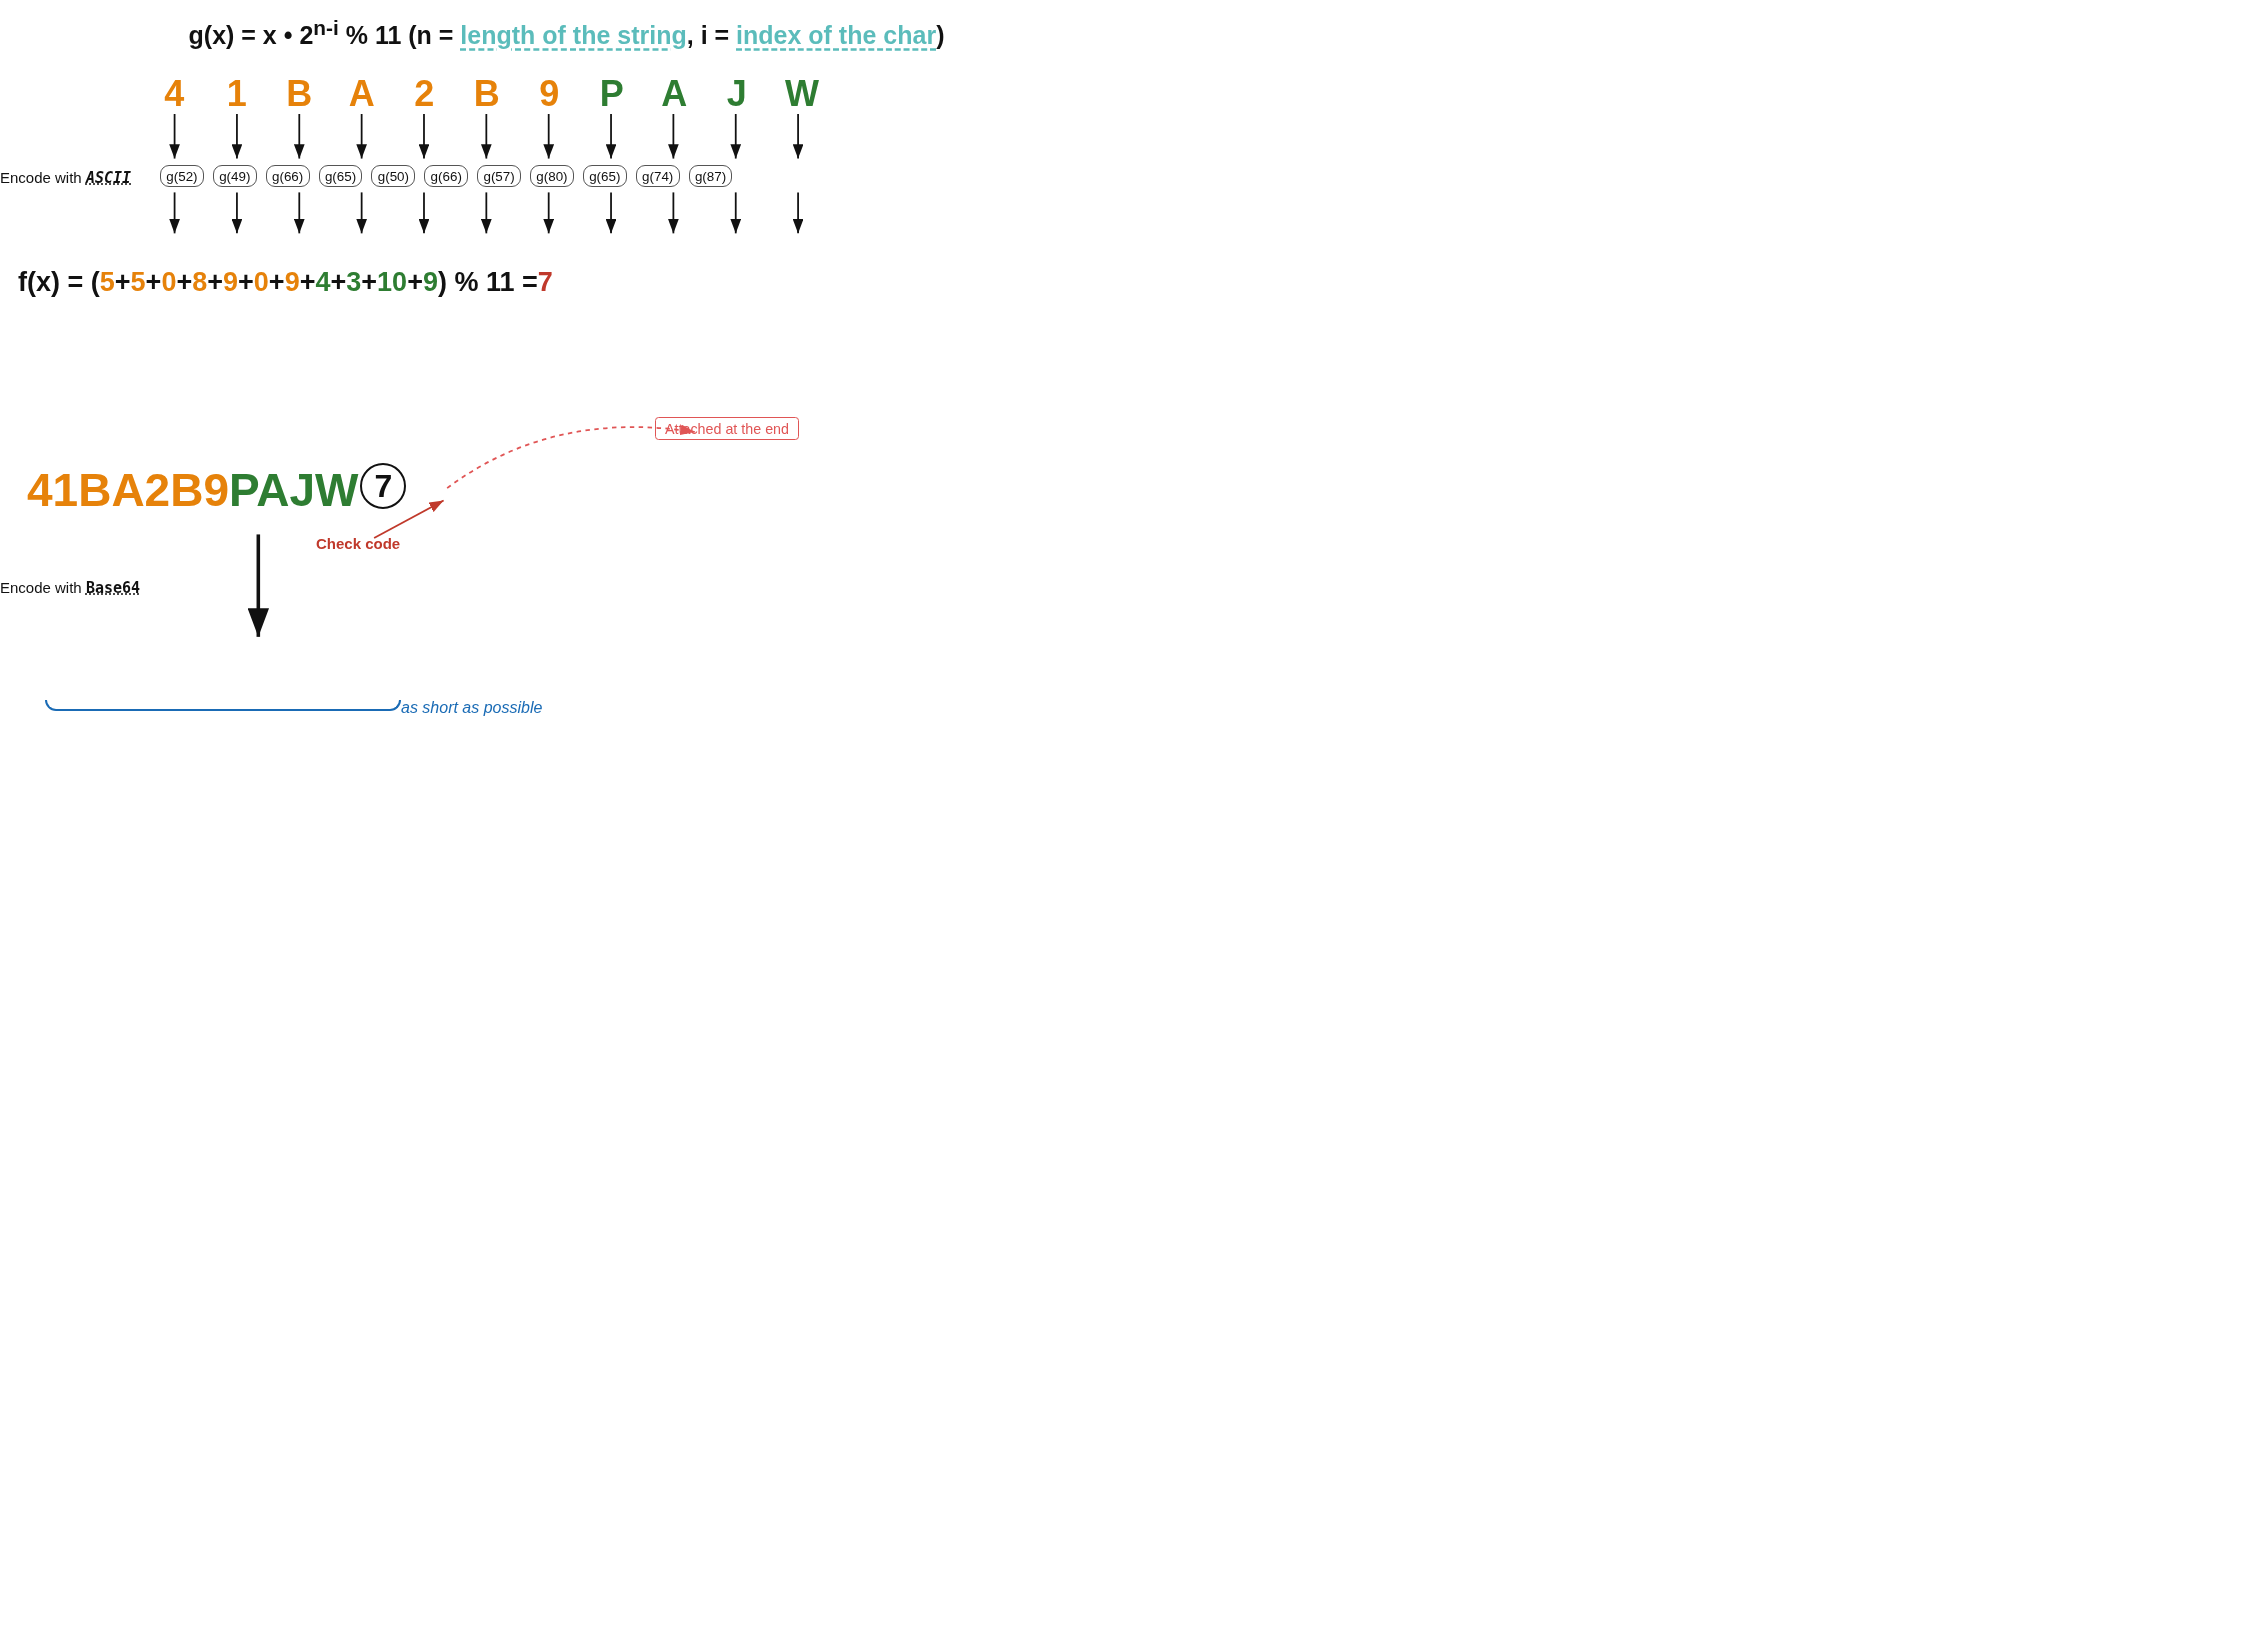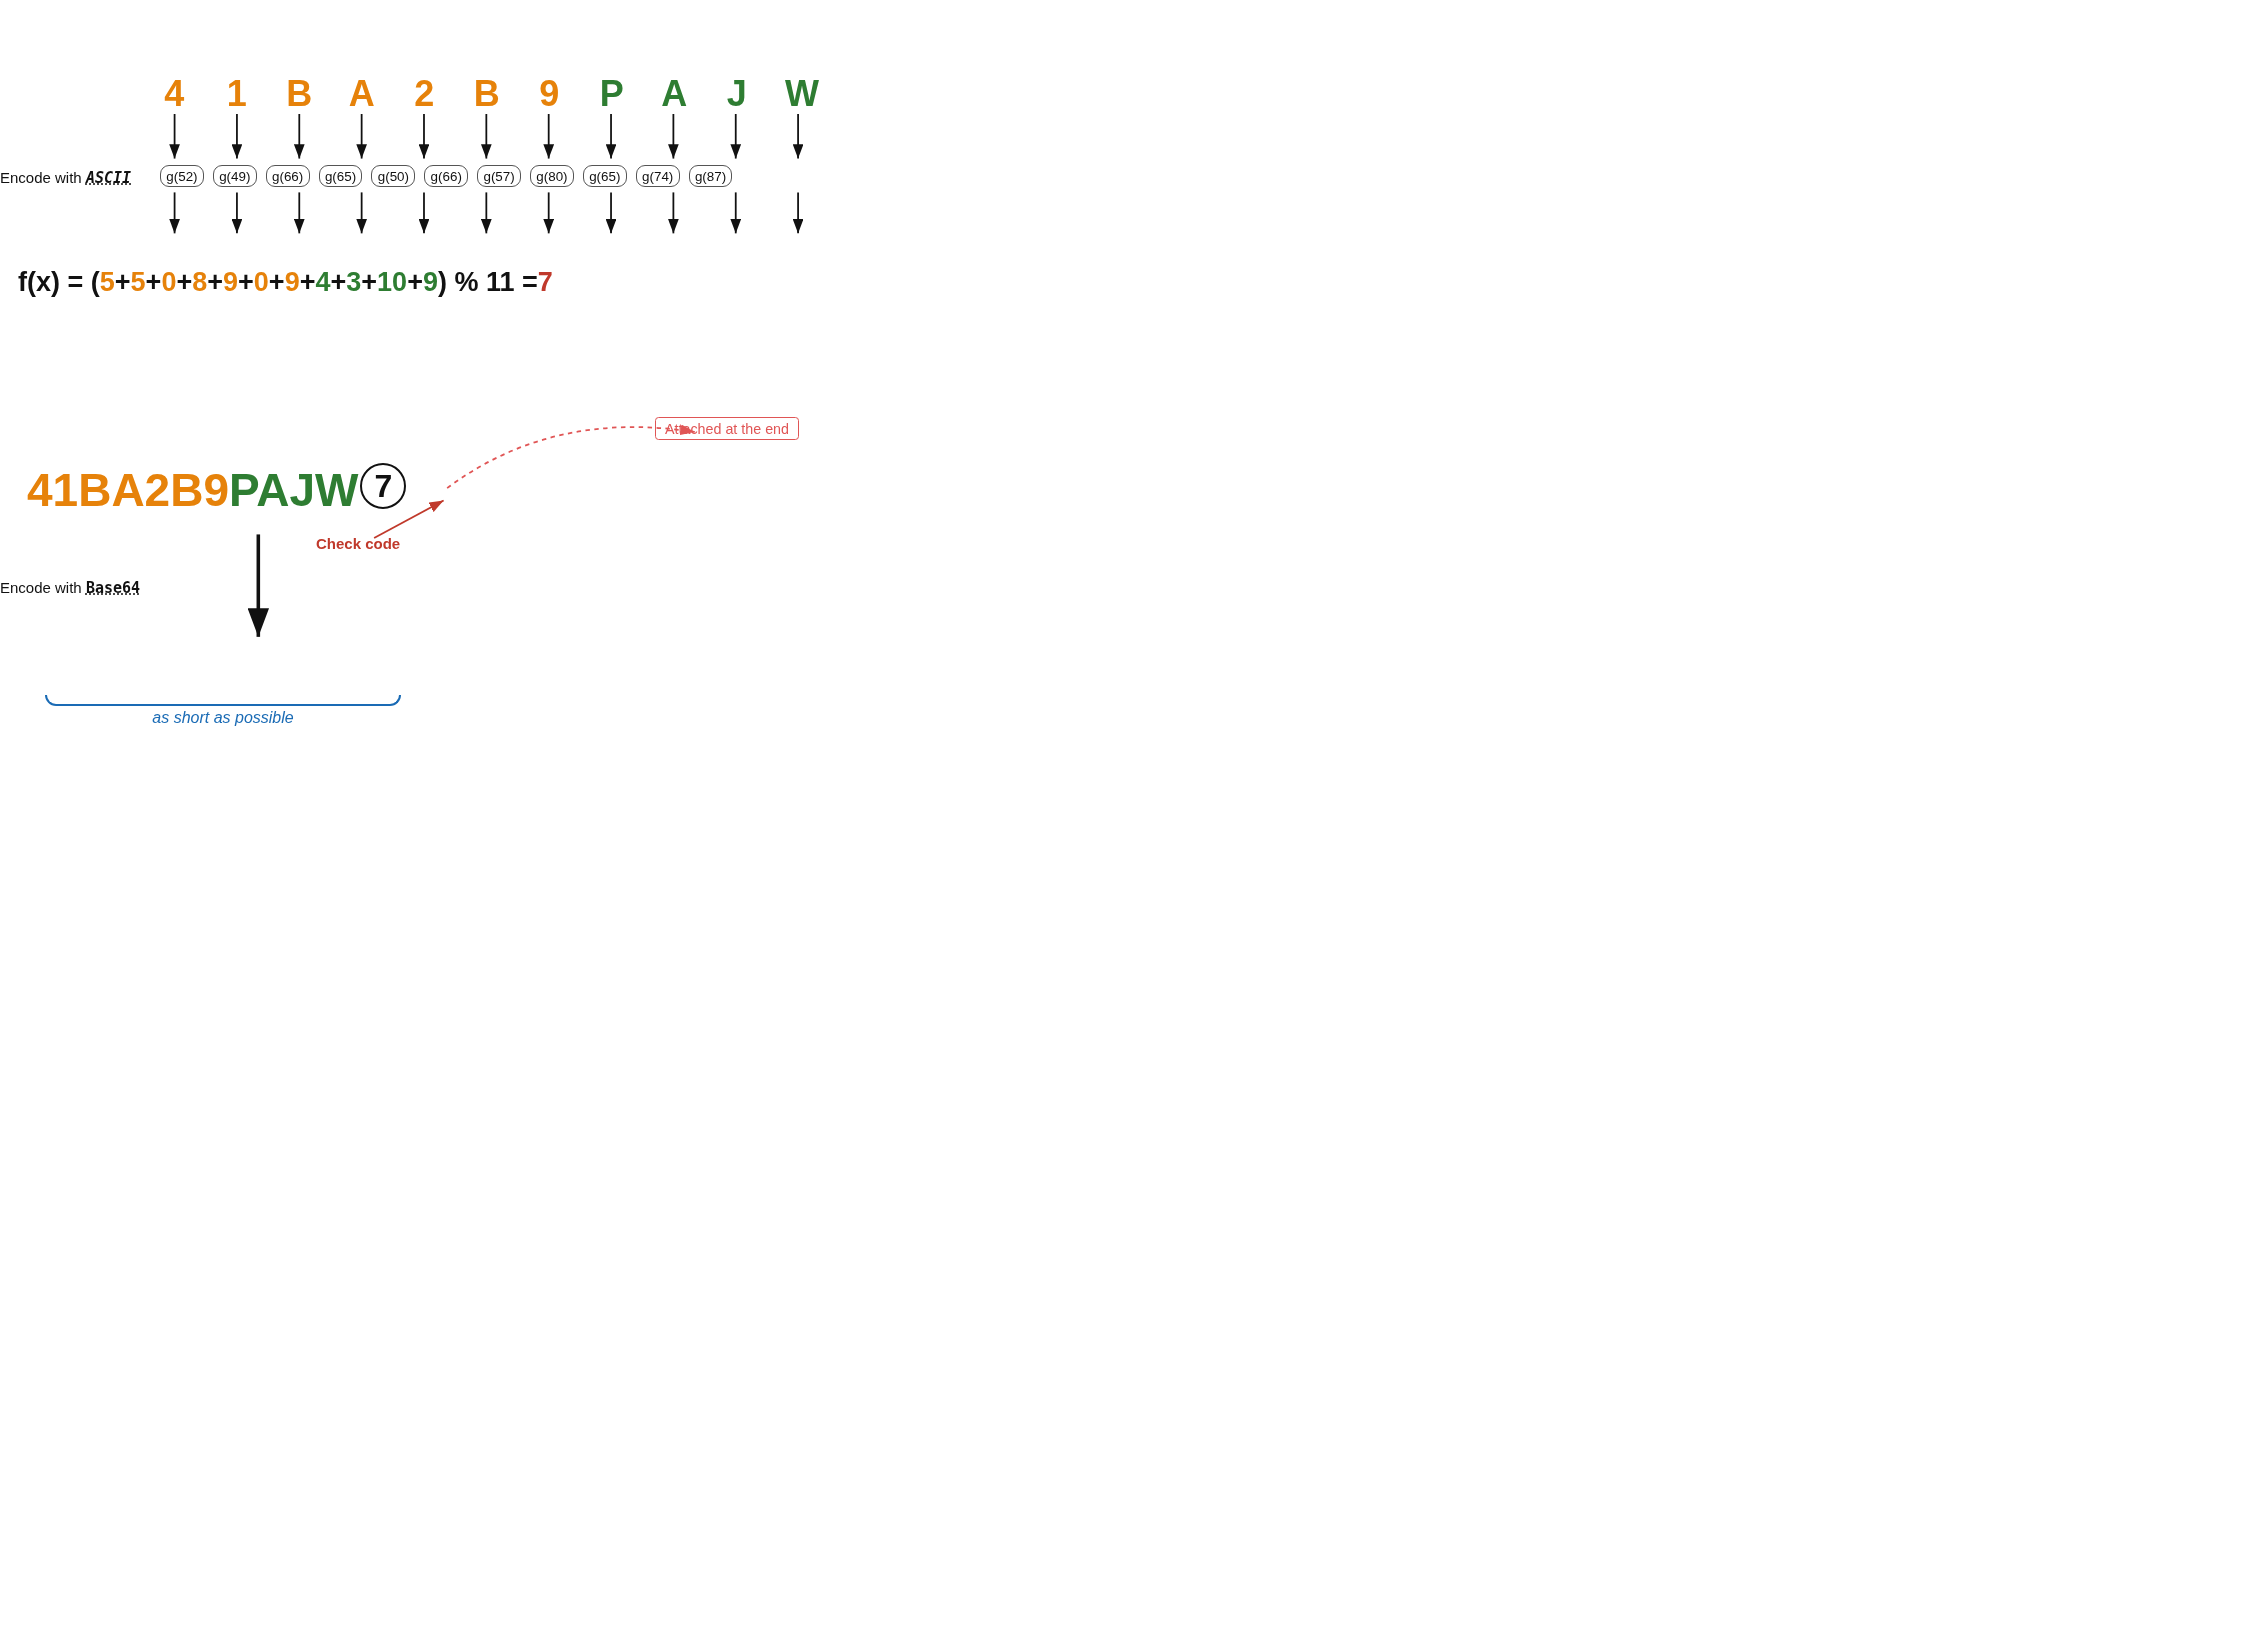--- a/index.html
+++ b/index.html
@@ -157,21 +157,20 @@
       color: #111;
       font-family: Arial, sans-serif;
     }
 
     
     .short-label-container {
       position: absolute;
       top: 695px;
       left: 45px;
       display: flex;
-      flex-direction: column;
       align-items: center;
     }
     .short-underline {
       width: 356px;
       height: 10.7px;
       border-bottom: 2.7px solid #1a6bb5;
       border-left: 2.7px solid #1a6bb5;
       border-right: 2.7px solid #1a6bb5;
       border-radius: 0 0 18px 18px;
     }
@@ -213,20 +212,23 @@
       width: 1133px;
       height: 815px;
       pointer-events: none;
     }
   </style>
 </head>
 <body>
 
 <div class="main-container">
 
+  <div class="formula-line">
+    <span>g(x) = x • 2<sup>n-i</sup> % 11 (n = </span><span class="highlight-teal">length of the string</span><span>, i = </span><span class="highlight-teal">index of the char</span><span>)</span>
+  </div>
 
   <div class="chars-row">
     <span class="char-item char-orange">4</span>
     <span class="char-item char-orange">1</span>
     <span class="char-item char-orange">B</span>
     <span class="char-item char-orange">A</span>
     <span class="char-item char-orange">2</span>
     <span class="char-item char-orange">B</span>
     <span class="char-item char-orange">9</span>
     <span class="char-item char-green">P</span>

